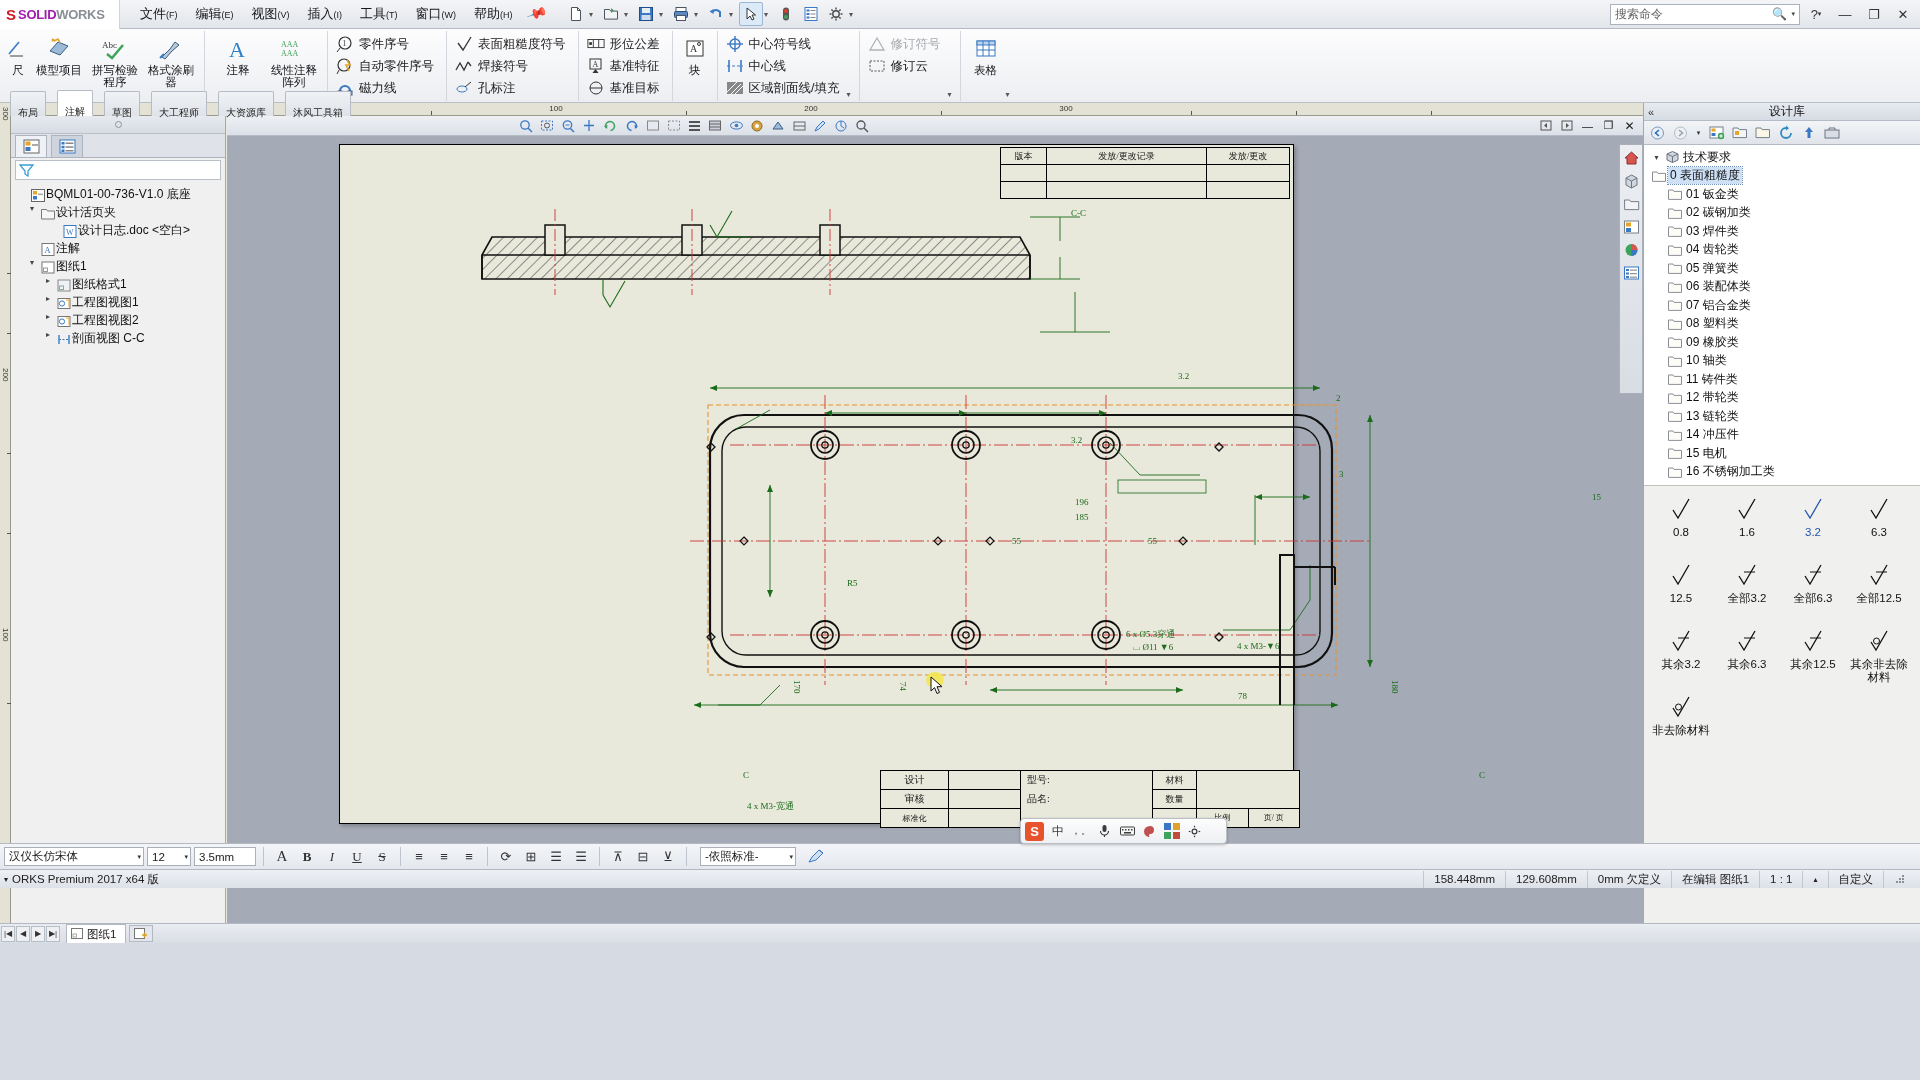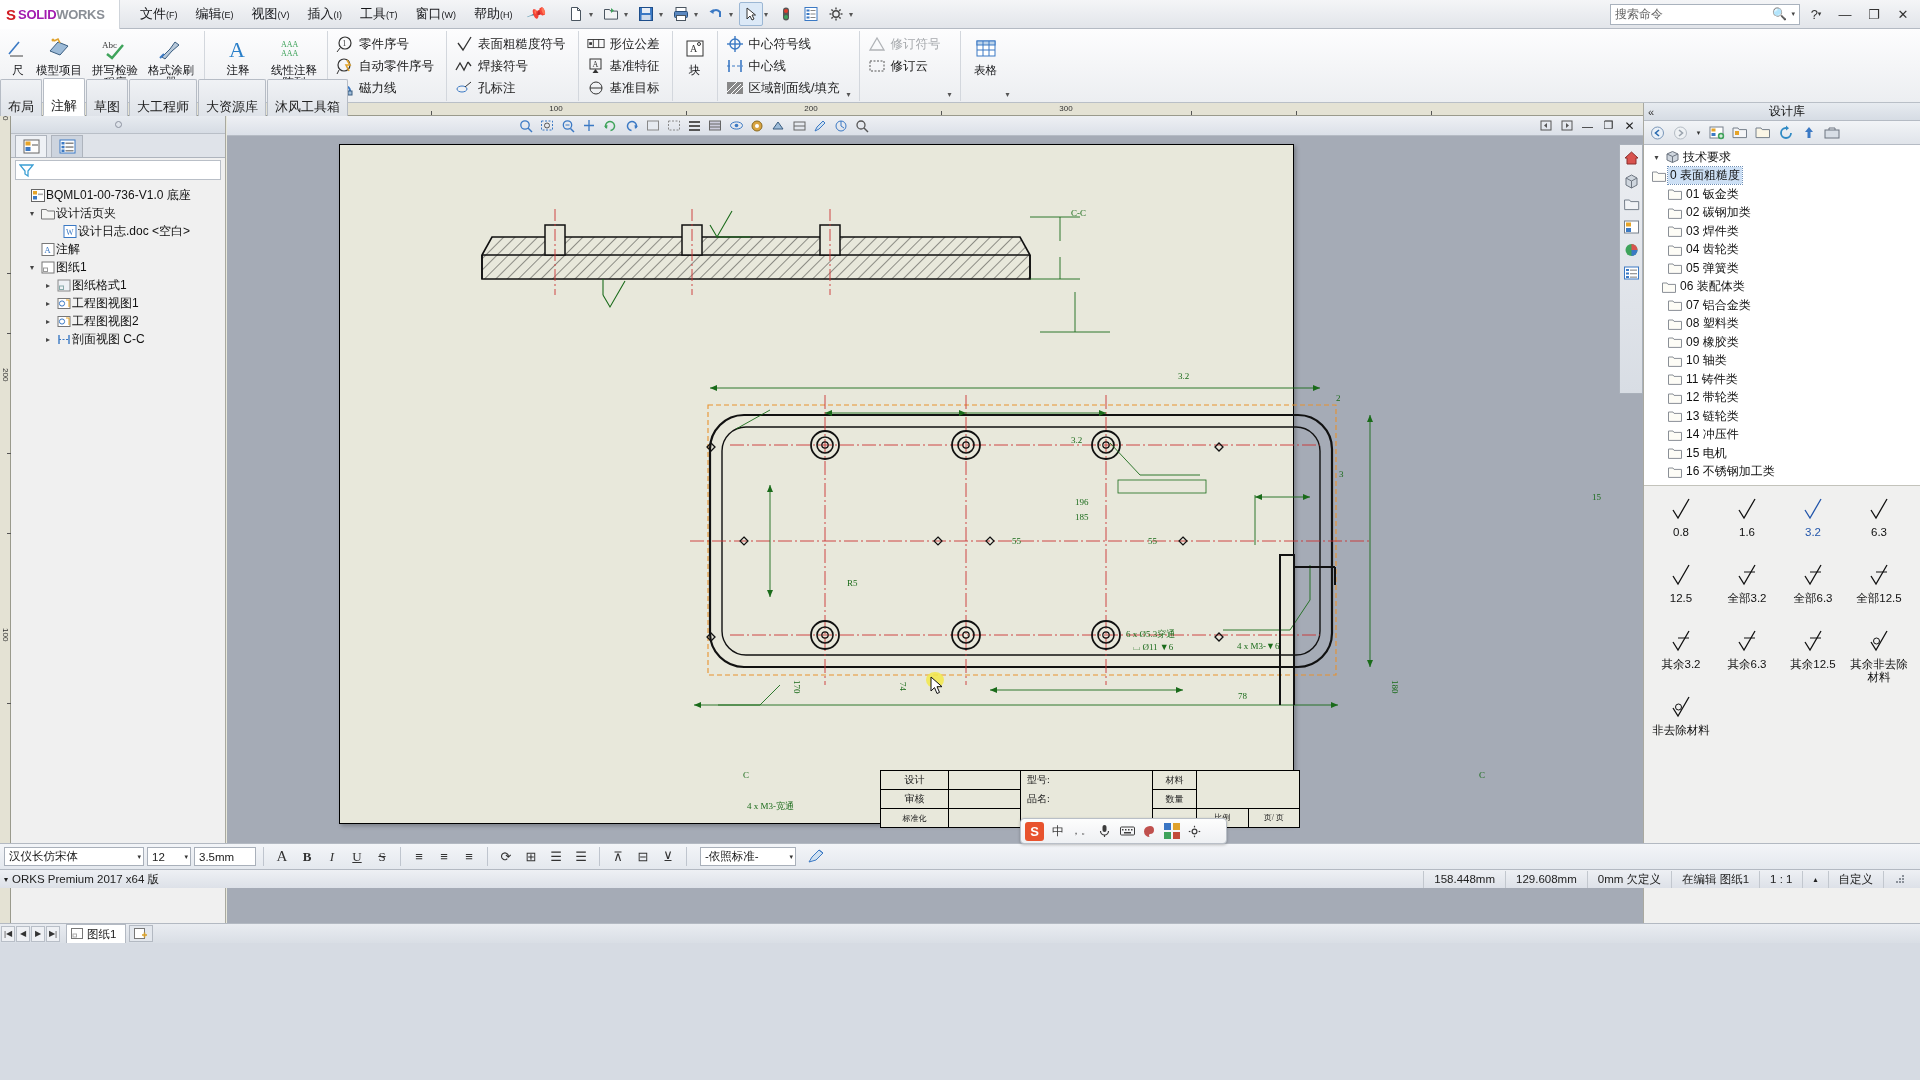--- a/index.html
+++ b/index.html
@@ -47,23 +47,23 @@
   .rcol{ display:flex; flex-direction:column; justify-content:flex-start; padding-top:2px;}
   .rsmall{ display:flex; align-items:center; gap:5px; height:22px; padding:0 6px 0 2px;
     font-size:12.5px; border:1px solid transparent; border-radius:2px; white-space:nowrap;}
   .rsmall.dis{ color:#a6a9ad; }
   .rsmall .ic{ width:18px; height:18px; display:flex;align-items:center;justify-content:center;}
   .gcaret{ font-size:8px; color:#555; align-self:flex-end; margin:0 3px 2px 0;}
 
   
   .cmdtabs{ position:absolute; left:0; top:98px; height:18px; display:flex;
     align-items:flex-end; z-index:6;}
-  .ctab{ height:17px; padding:18px 7px; font-size:13px; line-height:17px;
+  .ctab{ height:17px; padding:12px 7px; font-size:10px; line-height:17px;
     background:linear-gradient(#f0f2f5,#dfe3e9); border:1px solid #b6bcc5;
-    border-bottom:none; margin-right:1px; color:#222; border-radius:2px 2px 0 0;}
+    border-bottom:none; margin-right:1px; color:#222; border-radius:2px 2px 0 0;margin-left:10px;}
   .ctab.active{ background:#ffffff; border-bottom:1px solid #fff; }
 
   
   .main{ position:absolute; left:0; top:103px; width:1920px; height:820px; background:#e8e8db;}
 
   
   .ruler-h{ position:absolute; left:11px; top:0; right:0; height:13px;
      background:#e4e2d4; border-bottom:1px solid #9a9a8c; font-size:8px; color:#333;}
   .ruler-v{ position:absolute; left:0; top:0; width:11px; bottom:0;
      background:#e4e2d4; border-right:1px solid #9a9a8c; font-size:8px; color:#333;}
@@ -79,21 +79,21 @@
      border-bottom:1px solid #b9bfc7; display:flex;align-items:center;justify-content:center;}
   .fm-dot{ width:7px;height:7px;border:1px solid #8d93a0;border-radius:50%;}
   .fm-tabs{ height:24px; display:flex; align-items:flex-end; background:#dfe3e9;
      border-bottom:1px solid #aeb4bd;}
   .fmtab{ width:32px;height:22px;display:flex;align-items:center;justify-content:center;
      border:1px solid #aeb4bd; border-bottom:none; margin-left:4px; background:#eef1f5;}
   .fmtab.active{ background:#cdd4de;}
   .fm-filter{ height:20px; background:#fff; border:1px solid #b9bfc7; margin:2px 4px;
      display:flex; align-items:center; padding-left:3px;}
   .tree{ padding:4px 2px; font-size:12px;}
-  .tnode{ display:flex; align-items:center; height:18px; white-space:nowrap;}
+  .tnode{ display:flex; height:18px; white-space:nowrap;}
   .texp{ width:14px; text-align:center; font-size:8px; color:#444;}
   .ticon{ width:17px; display:flex; align-items:center; justify-content:center;}
   .tlabel{ font-size:12px; color:#111;}
 
   
   .dwgwin{ position:absolute; left:227px; top:13px; right:277px; bottom:0;
      background:#c9cfd9;}
   .dwg-toolbar{ height:20px; background:linear-gradient(#eef0f4,#dbe0e8);
      border-bottom:1px solid #b5bbc4; display:flex; align-items:center; padding-left:290px; gap:2px;}
   .dtb{ width:19px;height:18px;display:flex;align-items:center;justify-content:center;
@@ -844,20 +844,37 @@
             <span style="font-size:11px">❐</span>
           </div>
         <div class="dtb">
             <span style="font-size:12px">✕</span>
           </div>
       </div>
     </div>
 
     <div class="sheet">
 
+      <div class="ttl-tbl" style="left:660px; top:2px; width:290px; height:52px;">
+        <div style="display:flex;height:17px;border-bottom:1.5px solid #000;font-size:9px">
+          <div style="width:46px;border-right:1.5px solid #000;display:flex;align-items:center;justify-content:center">版本</div>
+          <div style="width:160px;border-right:1.5px solid #000;display:flex;align-items:center;justify-content:center">发放/更改记录</div>
+          <div style="flex:1;display:flex;align-items:center;justify-content:center">发放/更改</div>
+        </div>
+        <div style="display:flex;height:17px;border-bottom:1.5px solid #000">
+          <div style="width:46px;border-right:1.5px solid #000"></div>
+          <div style="width:160px;border-right:1.5px solid #000"></div>
+          <div style="flex:1"></div>
+        </div>
+        <div style="display:flex;height:16px">
+          <div style="width:46px;border-right:1.5px solid #000"></div>
+          <div style="width:160px;border-right:1.5px solid #000"></div>
+          <div style="flex:1"></div>
+        </div>
+      </div>
 
       <div>
         <svg width="720" height="190" viewBox="0 0 720 190" style="position:absolute;left:80px;top:62px">
 
           <path d="M62 48 L72 30 L600 30 L610 48 L610 72 L62 72 Z" fill="none" stroke="#111" stroke-width="1.6"></path>
           <line x1="62" y1="48" x2="610" y2="48" stroke="#111" stroke-width="1.6"></line>
           <line x1="62" y1="48" x2="62" y2="72" stroke="#111" stroke-width="1.6"></line>
           <line x1="610" y1="48" x2="610" y2="72" stroke="#111" stroke-width="1.6"></line>
 
           <defs>
@@ -1256,21 +1273,21 @@
         <span class="dllabel">04 齿轮类</span>
       </div>
       <div class="dlnode" style="padding-left:22px">
         <span class="dlicon">
             <svg width="14" height="12" viewBox="0 0 14 12">
               <path d="M0.5 2h4.5l1 1.4h7.5v8h-13z" fill="#fdfcf6" stroke="#8a8f96"></path>
             </svg>
           </span>
         <span class="dllabel">05 弹簧类</span>
       </div>
-      <div class="dlnode" style="padding-left:16px">
+      <div class="dlnode" style="padding-left:22px">
         <span class="dlicon">
             <svg width="14" height="12" viewBox="0 0 14 12">
               <path d="M0.5 2h4.5l1 1.4h7.5v8h-13z" fill="#fdfcf6" stroke="#8a8f96"></path>
             </svg>
           </span>
         <span class="dllabel">06 装配体类</span>
       </div>
       <div class="dlnode" style="padding-left:22px">
         <span class="dlicon">
             <svg width="14" height="12" viewBox="0 0 14 12">

